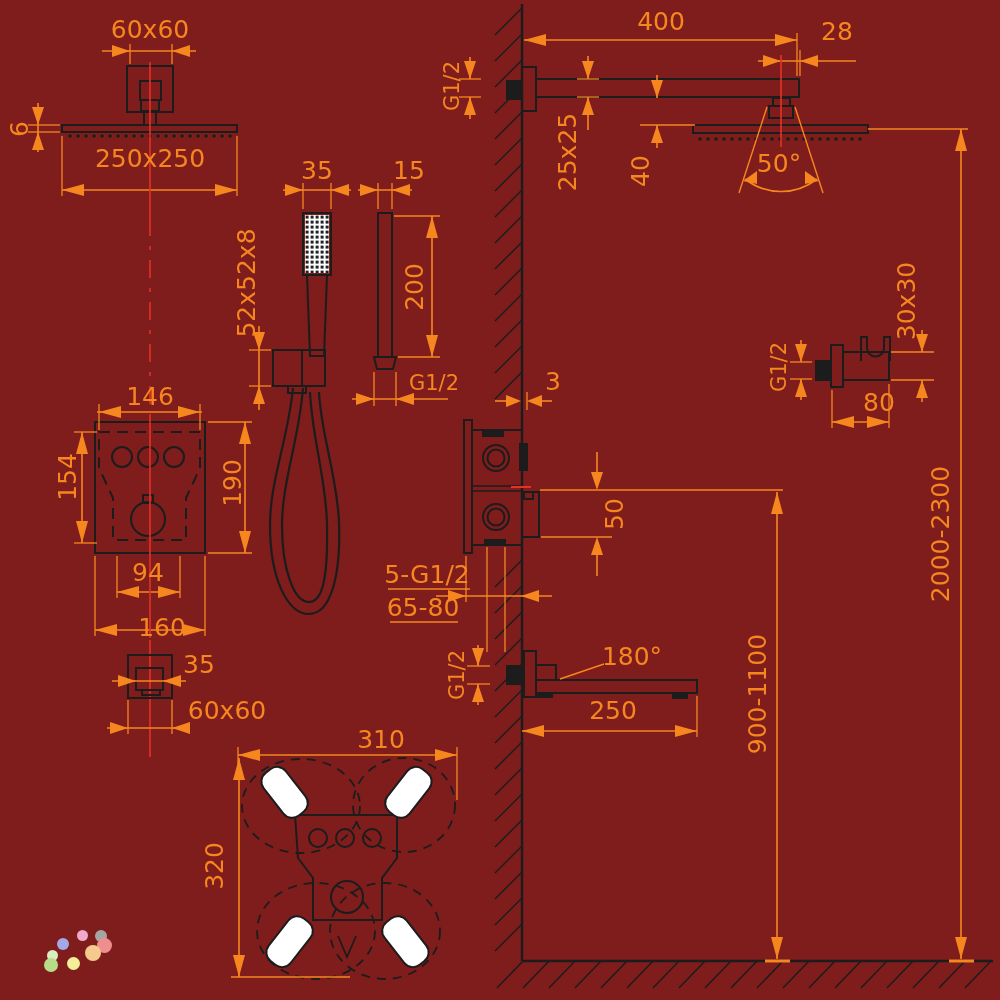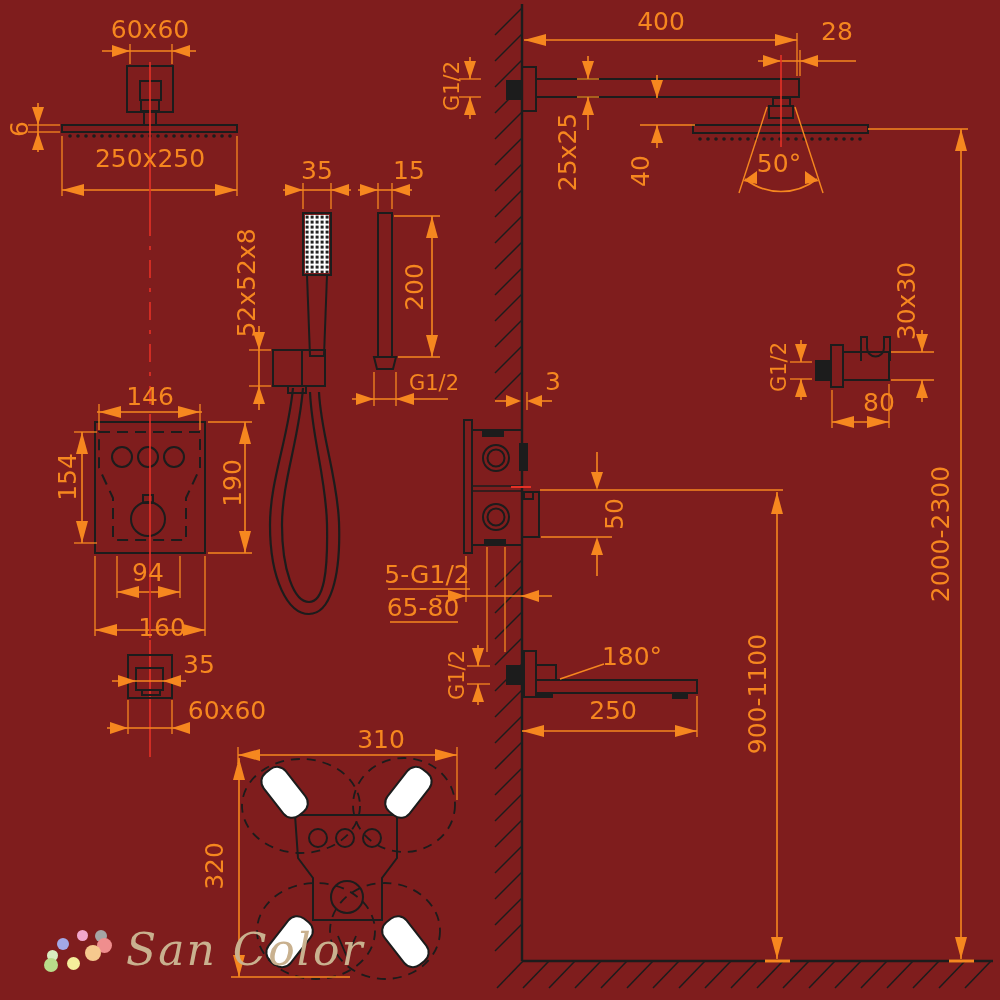--- a/index.html
+++ b/index.html
@@ -422,21 +422,20 @@
       <div class="dim" style="left: 553px; top: 381px;">3</div>
       <div class="dim vert" style="left: 614px; top: 514px;">50</div>
       <div class="dim" style="left: 427px; top: 574px;">5-G1/2</div>
       <div class="dim" style="left: 423px; top: 607px;">65-80</div>
       <div class="dim vert small" style="left: 457px; top: 675px;">G1/2</div>
       <div class="dim" style="left: 632px; top: 656px;">180°</div>
       <div class="dim" style="left: 613px; top: 710px;">250</div>
       <div class="dim vert" style="left: 757px; top: 694px;">900-1100</div>
       <div class="dim vert" style="left: 940px; top: 534px;">2000-2300</div>
     </div>
-  <div class="brand">San Color</div>
   <div id="dots">
       <div class="logo-dot" style="left: 57px; top: 938px; width: 12px; height: 12px; background: rgb(163, 168, 230);"></div>
       <div class="logo-dot" style="left: 76.5px; top: 929.5px; width: 11px; height: 11px; background: rgb(242, 167, 204);"></div>
       <div class="logo-dot" style="left: 95px; top: 930px; width: 12px; height: 12px; background: rgb(165, 165, 165);"></div>
       <div class="logo-dot" style="left: 96.5px; top: 937.5px; width: 15px; height: 15px; background: rgb(239, 142, 142);"></div>
       <div class="logo-dot" style="left: 85px; top: 945px; width: 16px; height: 16px; background: rgb(246, 201, 142);"></div>
       <div class="logo-dot" style="left: 46.5px; top: 949.5px; width: 11px; height: 11px; background: rgb(216, 237, 192);"></div>
       <div class="logo-dot" style="left: 44px; top: 958px; width: 14px; height: 14px; background: rgb(185, 220, 138);"></div>
       <div class="logo-dot" style="left: 66.5px; top: 956.5px; width: 13px; height: 13px; background: rgb(244, 238, 155);"></div>
     </div>

